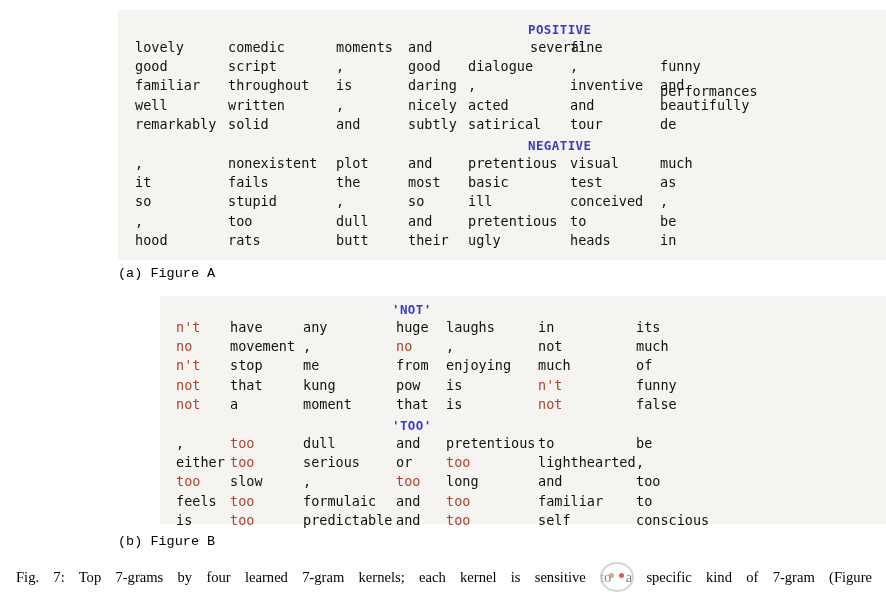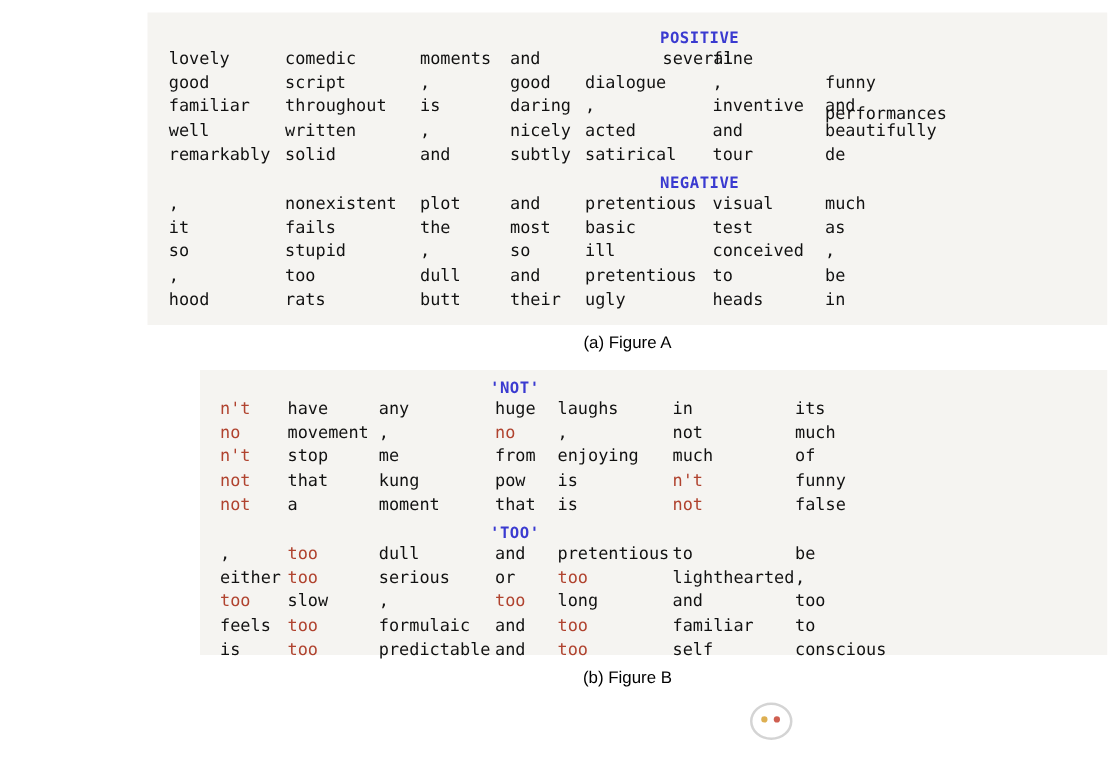--- a/index.html
+++ b/index.html
@@ -55,22 +55,21 @@
     position: absolute;
     top: 0;
     white-space: pre;
   }
   .neg-word { color: #b0432f; }
 
   
   .subcaption {
     position: absolute;
     width: 886px;
-    text-align: center;
-    font-family: Liberation Sans, sans-serif;
+    font-family: Liberation Mono, monospace;
     font-size: 13.5px;
     color: #000000;
     left: 0;
   }
   #subcap-a { top: 266px; }
   #subcap-b { top: 534px; }
   .subcap-inner { padding-left: 118px; }
 
   
   #main-caption {
@@ -340,20 +339,21 @@
         <span class="cell" style="left: 476px;">conscious</span>
       </div>
     </div>
 </div>
 
 <div class="subcaption" id="subcap-b">
   <span class="subcap-inner">(b) Figure B</span>
 </div>
 
 <div id="main-caption">
+  <span id="caption-line-1">Fig. 7: Top 7-grams by four learned 7-gram kernels; each kernel is sensitive to a specific kind of 7-gram (Figure</span>
 </div>
 
 <div id="watermark">
   <div class="wm-badge">
     <div class="wm-dot-a"></div>
     <div class="wm-dot-b"></div>
   </div>
 </div>
 
 </body></html>

